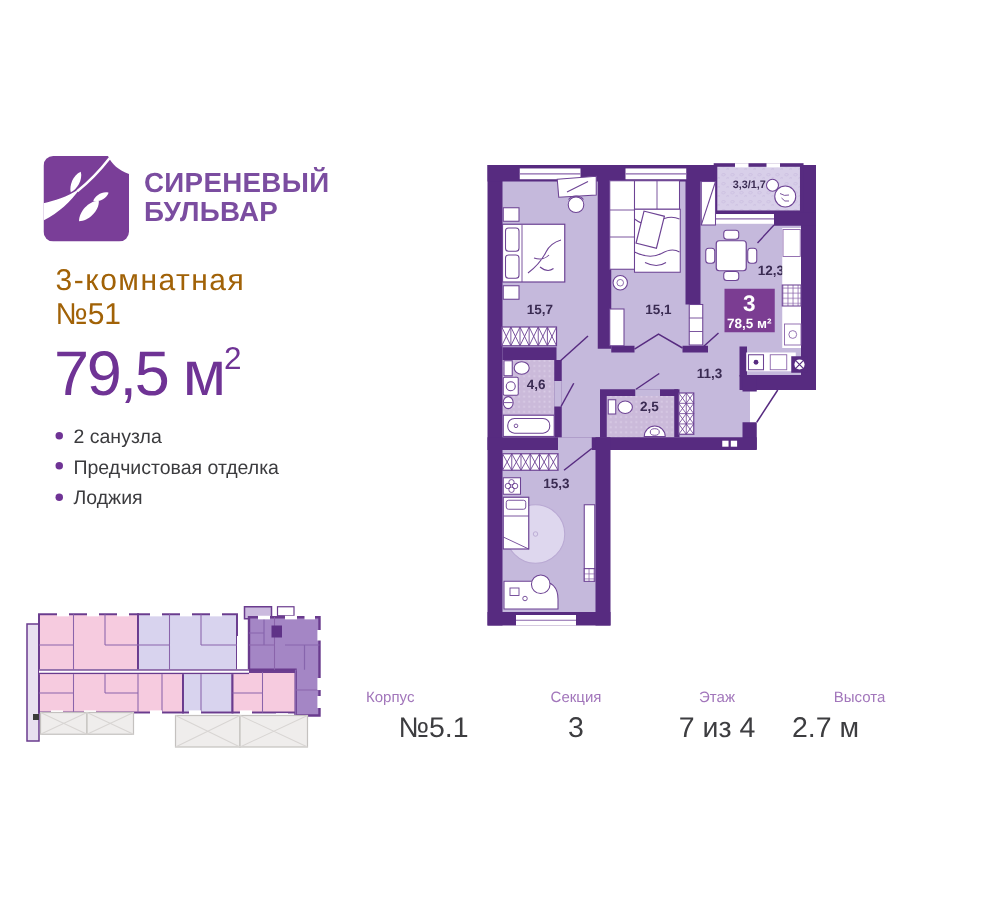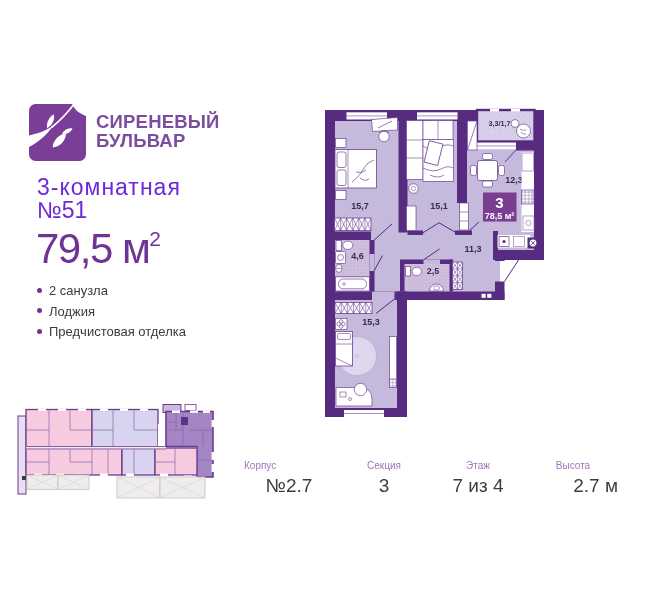--- a/index.html
+++ b/index.html
@@ -14,40 +14,40 @@
 <path d="M43,0 C45.5,5.5 50,9.5 57,12 L57,0 Z" fill="#ffffff"></path>
 <path d="M44,1.5 C37,10.5 30,17.5 22.5,23.5" stroke="#ffffff" stroke-width="1.7" fill="none"></path>
 <path d="M24.5,21.5 C15,28 7.5,29.5 0,31.5 L0,43 C10,38 18,30.5 24.5,21.5 Z" fill="#ffffff"></path>
 <path d="M0,7.6 C2.8,4.5 3.8,-3.5 0,-7.6 C-3.8,-3.5 -2.8,4.5 0,7.6 Z" fill="#ffffff" transform="translate(21.5,17.3) rotate(26)"></path>
 <path d="M0,5.8 C2.4,3.4 3,-2.7 0,-5.8 C-3,-2.7 -2.4,3.4 0,5.8 Z" fill="#ffffff" transform="translate(38.3,27.2) rotate(62)"></path>
 <path d="M0,9.5 C4.4,5.2 5,-4.8 0,-9.5 C-5,-4.8 -4.4,5.2 0,9.5 Z" fill="#ffffff" transform="translate(30.3,36.6) rotate(44)"></path>
 </svg>
 
 <div class="abs" style="left:96px;top:113px;font-size:18.5px;line-height:18.6px;font-weight:bold;color:#7b4da0;letter-spacing:0.2px">СИРЕНЕВЫЙ<br>БУЛЬВАР</div>
 
-<div class="abs" style="left:37px;top:176px;font-size:23px;line-height:22.8px;color:#6d28d9;letter-spacing:1.0px">3-комнатная<br><span style="letter-spacing:0">№51</span></div>
+<div class="abs" style="left:37px;top:176px;font-size:20px;line-height:22.8px;color:#a16207;letter-spacing:1.0px">3-комнатная<br><span style="letter-spacing:0">№51</span></div>
 
 <div class="abs" style="left:36px;top:225px;font-size:42px;color:#6f3395;letter-spacing:-1.5px">79,5 м<span style="font-size:21px;vertical-align:17px;letter-spacing:0">2</span></div>
 
 <div class="abs" style="left:37px;top:283px;font-size:13px;color:#3b3b3e">
 <style>.dot{display:inline-block;width:5px;height:5px;border-radius:50%;background:#6f3395;margin-right:7px;vertical-align:2.5px}.it{height:20.6px}</style>
 <div class="it"><span class="dot"></span>2 санузла</div>
+<div class="it"><span class="dot"></span>Предчистовая отделка</div>
 <div class="it"><span class="dot"></span>Лоджия</div>
-<div class="it"><span class="dot"></span>Предчистовая отделка</div>
 </div>
 
 <div class="abs" style="left:0;top:459.5px;width:662px;font-size:10px">
 <div class="abs" style="left:244px;width:90px;text-align:left;color:#a276bb">Корпус<br><span style="font-size:17.5px;color:#3d3d40;letter-spacing:0.5px"><br></span></div>
 <div class="abs" style="left:339px;width:90px;text-align:center;color:#a276bb">Секция</div>
 <div class="abs" style="left:433px;width:90px;text-align:center;color:#a276bb">Этаж</div>
 <div class="abs" style="left:528px;width:90px;text-align:center;color:#a276bb">Высота</div>
-<div class="abs" style="left:244px;top:15px;width:90px;text-align:center;font-size:19px;color:#3d3d40">№2.7</div>
+<div class="abs" style="left:244px;top:15px;width:90px;text-align:center;font-size:19px;color:#3d3d40">№5.1</div>
 <div class="abs" style="left:339px;top:15px;width:90px;text-align:center;font-size:19px;color:#3d3d40">3</div>
 <div class="abs" style="left:433px;top:15px;width:90px;text-align:center;font-size:19px;color:#3d3d40">7 из 4</div>
-<div class="abs" style="left:528px;top:15px;width:90px;text-align:right;font-size:19px;color:#3d3d40">2.7 м</div>
+<div class="abs" style="left:528px;top:15px;width:90px;text-align:left;font-size:19px;color:#3d3d40">2.7 м</div>
 </div>
 
 <svg class="abs" style="left:0;top:0" width="662" height="600" viewBox="0 0 662 600">
 <defs>
 <pattern id="hx" width="6" height="6.2" patternUnits="userSpaceOnUse">
  <rect width="6" height="6.2" fill="#ffffff"></rect>
  <path d="M0,0 L6,6.2 M6,0 L0,6.2" stroke="#6d4394" stroke-width="0.7" fill="none"></path>
  <rect width="6" height="6.2" fill="none" stroke="#6d4394" stroke-width="0.6"></rect>
 </pattern>
 <pattern id="tile" width="3.4" height="3.4" patternUnits="userSpaceOnUse">

